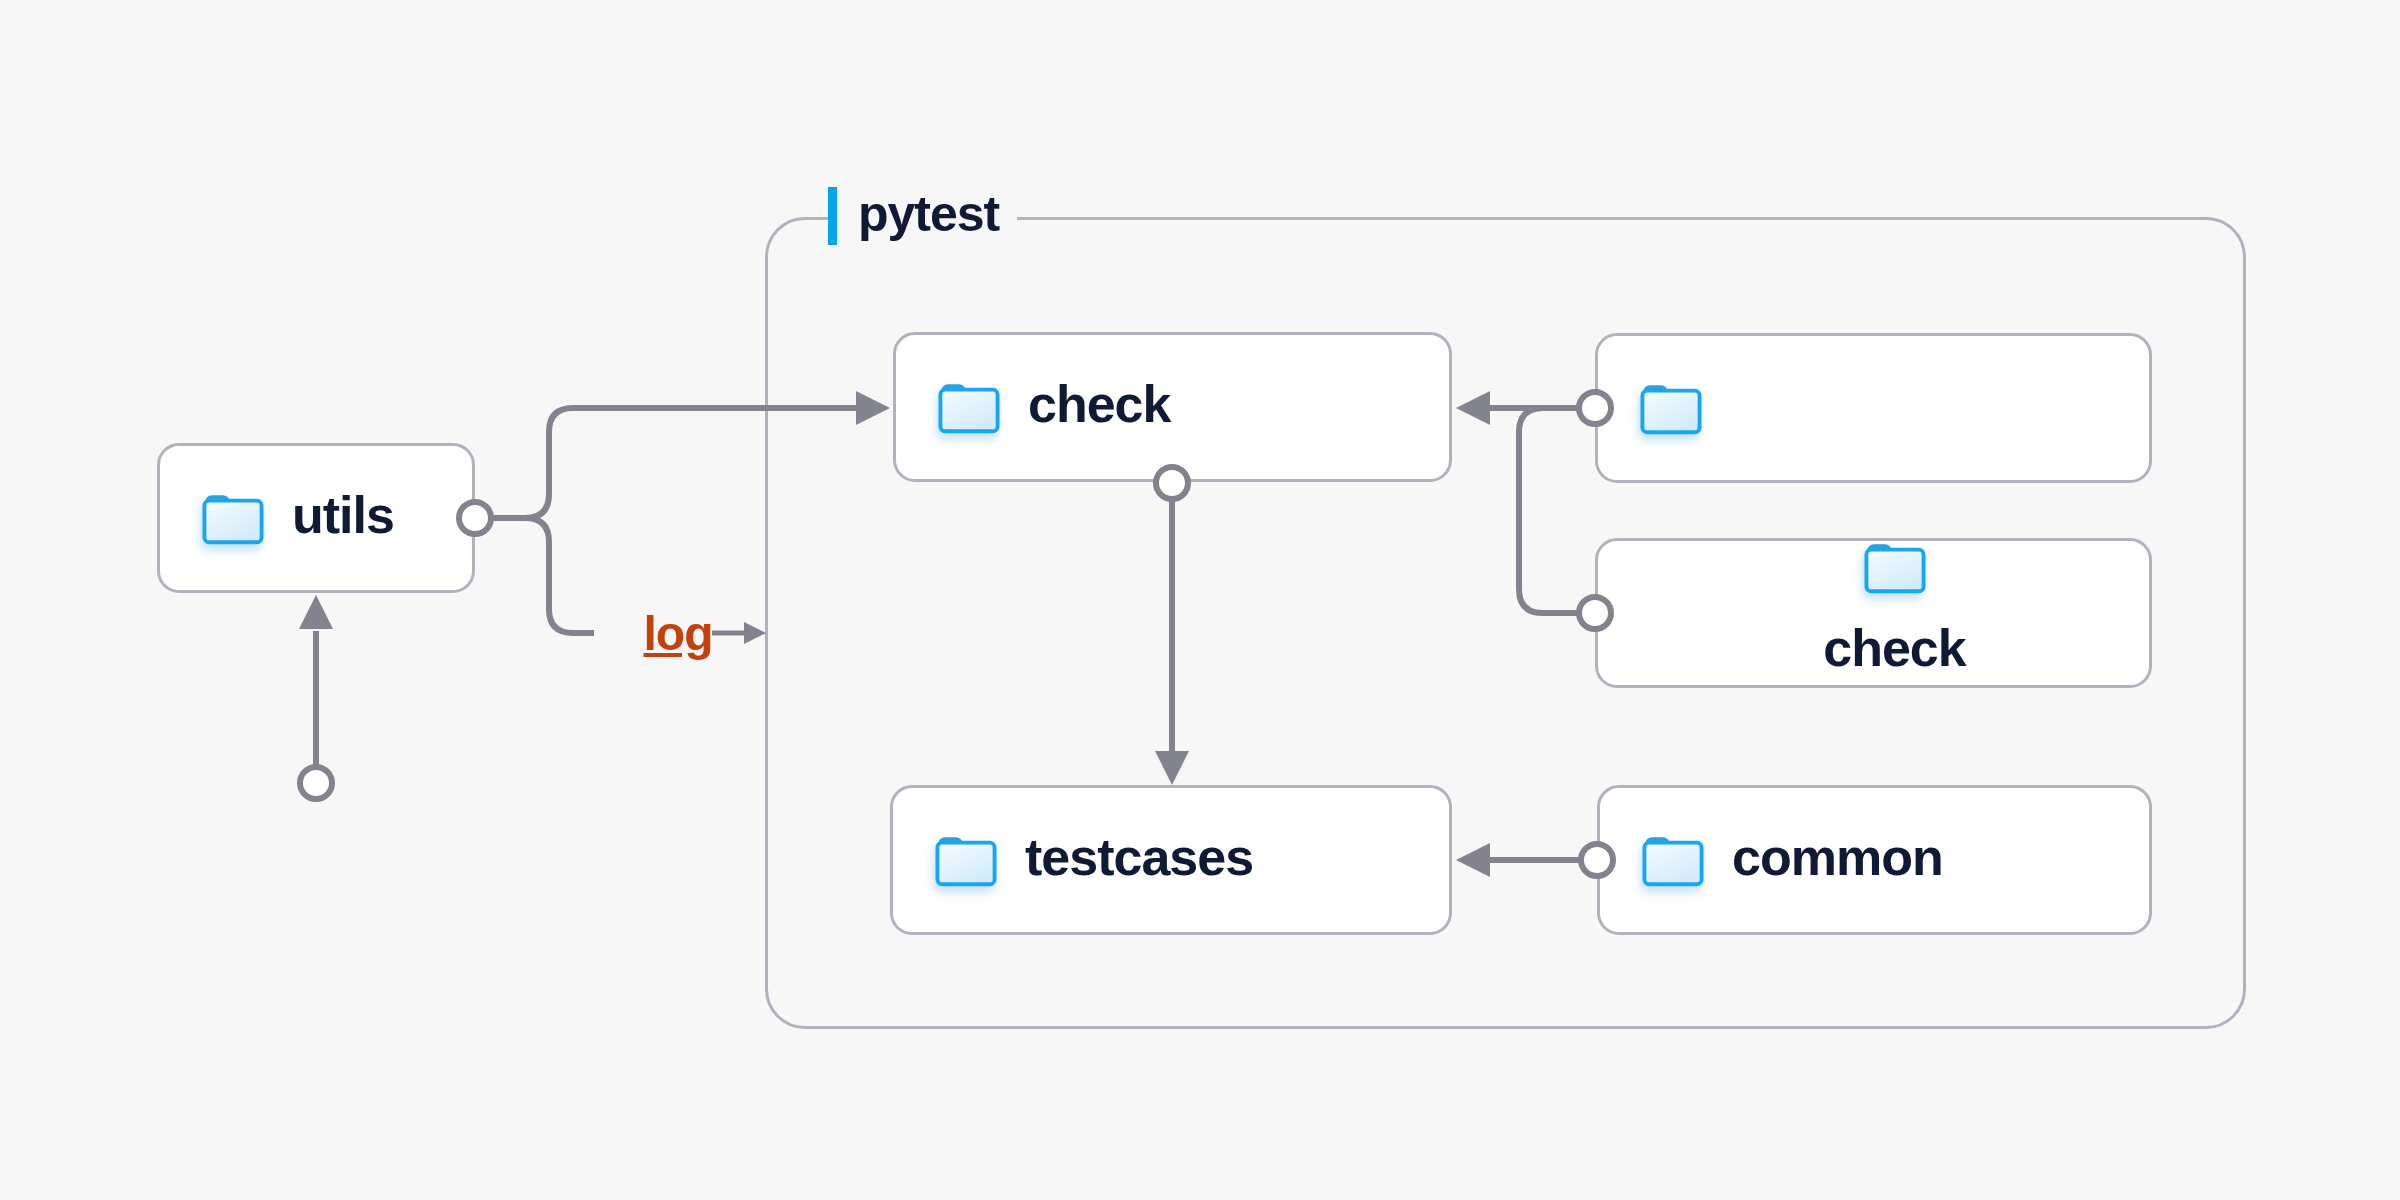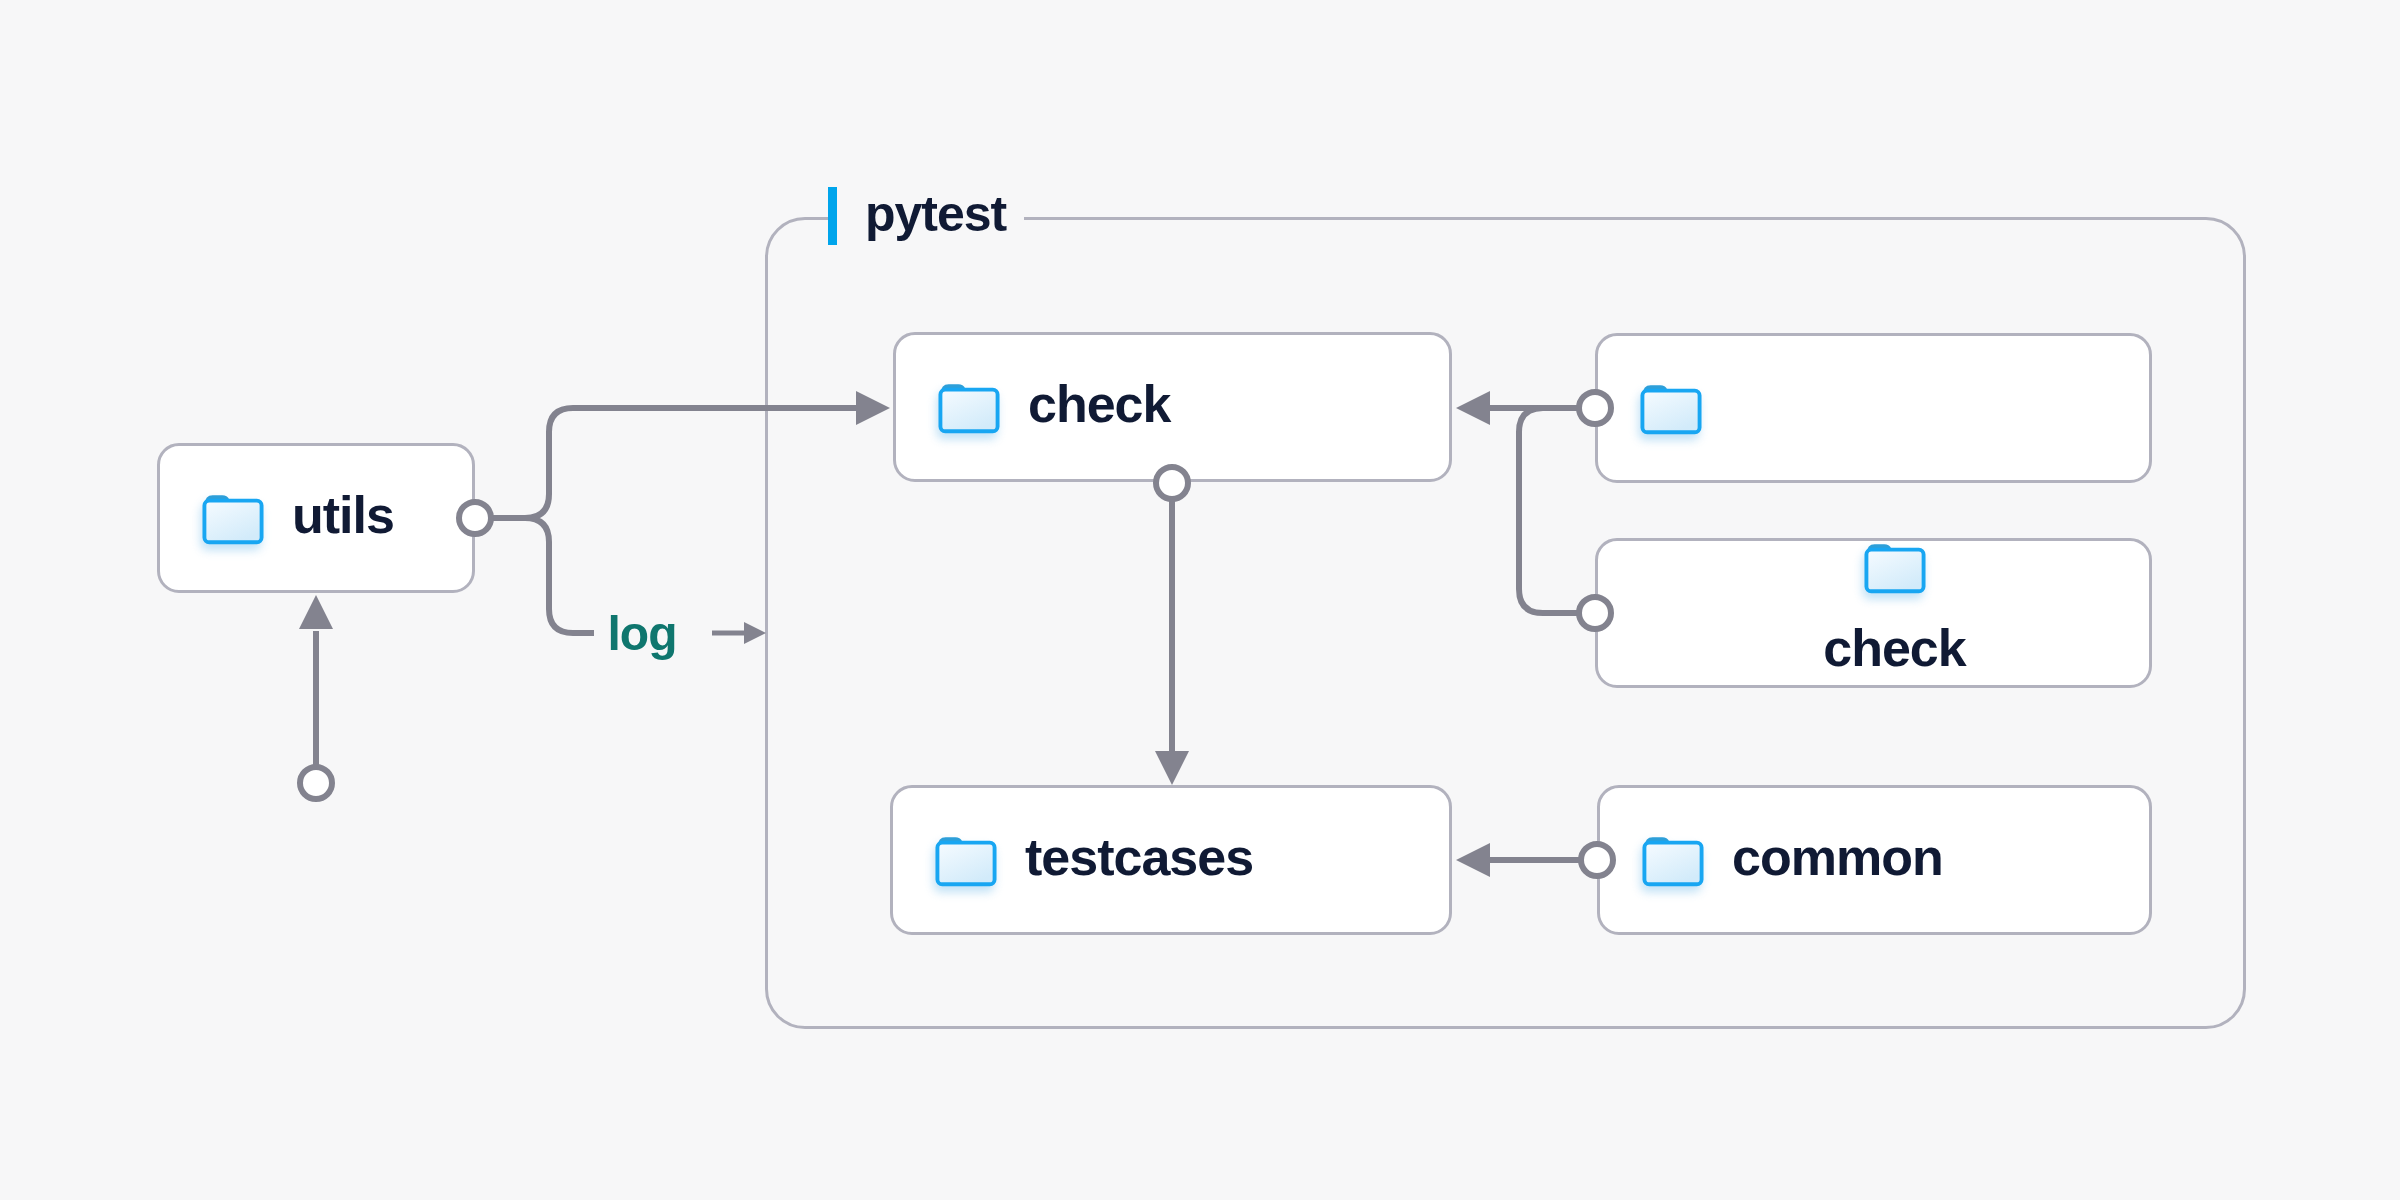--- a/index.html
+++ b/index.html
@@ -12,21 +12,21 @@
   .canvas{position:relative;width:2400px;height:1200px;}
 
   
   .group{
     position:absolute;left:765px;top:217px;width:1481px;height:812px;
     border:3px solid #b2b2be;border-radius:40px;
     box-sizing:border-box;background:transparent;
   }
   .group-label{
     position:absolute;left:828px;top:184px;height:64px;
-    display:flex;align-items:center;gap:28px;
+    display:flex;align-items:center;gap:21px;
     background:#f7f7f8;padding:0 18px 0 0;z-index:5;
   }
   .accent-bar{width:9px;height:58px;background:#00a5ec;flex:0 0 auto;}
   .group-label-text{
     font-size:50px;font-weight:bold;color:#101a34;letter-spacing:-1px;
     line-height:1;padding-bottom:4px;
   }
 
   
   .node{
@@ -49,23 +49,23 @@
   .node-pymilvus {left:1595px;top:333px; width:557px; height:150px;}
   .node-check    {left:1595px;top:538px; width:557px; height:150px;flex-direction:column;}
   .node-testcases{left:890px; top:785px; width:562px; height:150px;}
   .node-common   {left:1597px;top:785px; width:555px; height:150px;}
 
   
   .wires{position:absolute;left:0;top:0;width:2400px;height:1200px;z-index:4;pointer-events:none;}
 
   
   .edge-label{
-    position:absolute;left:584px;top:603px;width:116px;height:60px;
+    position:absolute;left:620px;top:603px;width:116px;height:60px;
     display:flex;align-items:center;justify-content:center;
-    font-size:48px;font-weight:bold;color:#0f766e;letter-spacing:-1px;z-index:4;
+    font-size:48px;font-weight:bold;color:#c2410c;letter-spacing:-1px;z-index:4;text-decoration:underline;
   }
   .hidden-defs{position:absolute;width:0;height:0;overflow:hidden;}
 </style>
 </head>
 <body>
 
 <svg class="hidden-defs" aria-hidden="true">
   <defs>
     <linearGradient id="folderFill" x1="0" y1="0" x2="0.6" y2="1">
       <stop offset="0" stop-color="#f6fbff"></stop>

